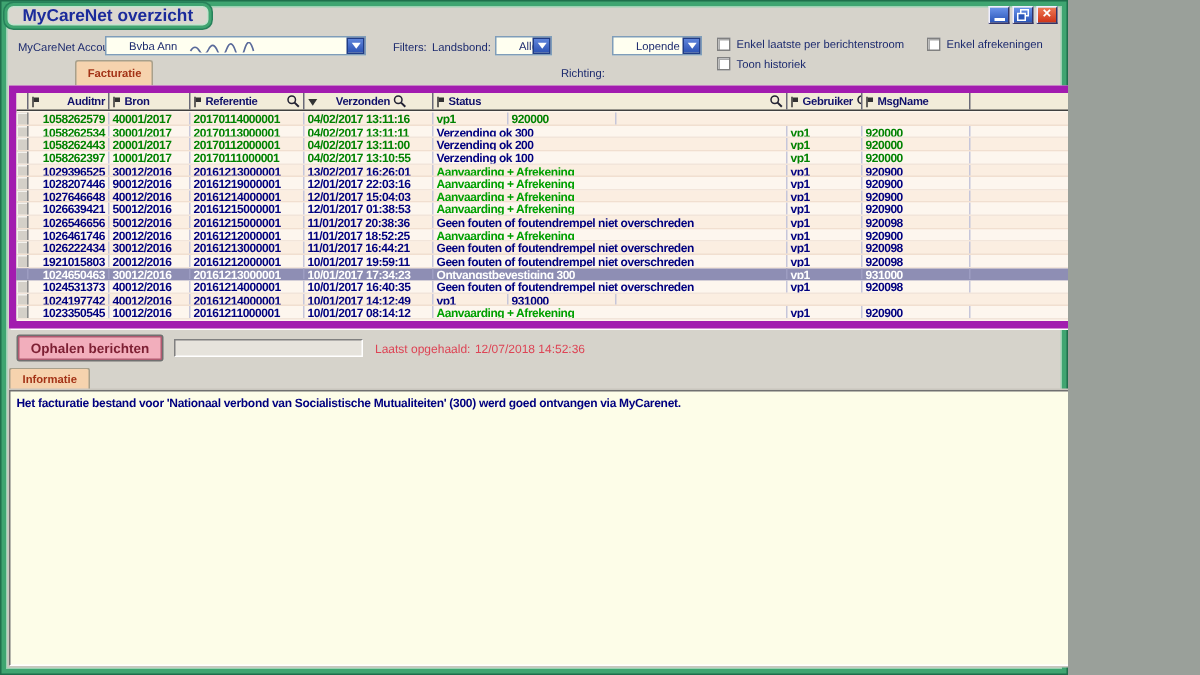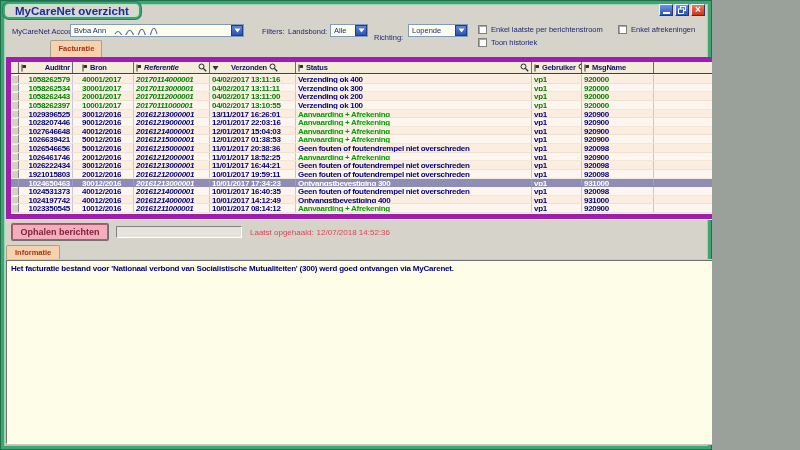--- a/index.html
+++ b/index.html
@@ -14,21 +14,21 @@
   .win-buttons{position:absolute;right:7px;top:4px;display:flex;gap:2px;}
   .winbtn{width:14px;height:12px;border:1px solid;border-color:#eef #336 #336 #eef;
     display:flex;align-items:center;justify-content:center;cursor:default;}
   .winbtn.blue{background:linear-gradient(#6a93ea,#2a55b8);}
   .winbtn.red{background:linear-gradient(#ef7a55,#cf3318);}
   .glyph-min{width:7px;height:2px;background:#fff;margin-top:6px;}
   .glyph-close{color:#fff;font-size:10px;font-weight:bold;line-height:10px;}
   
   .lbl{position:absolute;font-size:7.5px;color:#1c2a6e;white-space:nowrap;}
   .combo{position:absolute;height:13px;background:#fffff0;border:1px solid #7f9db9;
-    display:flex;align-items:center;font-size:7.5px;color:#1c2a6e;padding-left:3px;white-space:nowrap;}
+    display:flex;align-items:center;font-size:7.5px;color:#1c2a6e;padding-left:15px;white-space:nowrap;}
   .combo .cbtext{flex:1 1 auto;overflow:hidden;position:relative;}
   .combo-btn{width:12px;height:11px;background:linear-gradient(#5f84da,#2d53b4);
     border:1px solid #203c86;display:flex;align-items:center;justify-content:center;flex:0 0 auto;margin-right:0;}
   .combo-btn svg{display:block}
   .scribble{position:absolute;left:40px;top:2px;}
   .cb{position:absolute;display:flex;align-items:center;gap:4px;font-size:7.5px;color:#1c2a6e;white-space:nowrap;}
   .cbbox{width:9px;height:9px;background:#fff;border:1px solid #808080;
     box-shadow:inset 1px 1px 0 #aaa;flex:0 0 auto;}
   
   .tabstrip{position:absolute;left:8px;top:40px;display:flex;gap:12px;align-items:flex-end;flex-direction:column;}
@@ -50,22 +50,22 @@
   .corner-btn{position:absolute;right:1px;top:0;width:13px;height:11px;background:#d4d0c8;
     border:1px solid;border-color:#fff #555 #555 #fff;display:flex;align-items:center;justify-content:center;}
   .grid-body{position:absolute;left:0;top:13px;right:15px;bottom:1px;display:flex;flex-direction:column;}
   .trow{flex:1 1 0;min-height:0;display:flex;border-bottom:1px solid rgba(210,180,160,0.25);}
   .trow.odd{background:#fbeee1;}
   .trow.even{background:#fdf6ee;}
   .cell{font-size:8px;font-weight:bold;letter-spacing:-0.3px;line-height:9px;padding:0 2px;
     border-right:1px solid #c6c6da;white-space:nowrap;overflow:hidden;}
   .cell.sel{width:8px;flex:0 0 auto;background:#d4d0c8;border-right:1px solid #8a8a8a;box-shadow:inset 1px 1px 0 #f4f2ee;}
   .c-auditnr{width:54px;flex:0 0 auto;text-align:right;}
-  .c-bron{width:54px;flex:0 0 auto;display:flex;justify-content:space-between;padding-right:13px;margin-left:7px;}
-  .c-referentie{width:76px;flex:0 0 auto;font-style:italic;}
+  .c-bron{width:54px;flex:0 0 auto;display:flex;justify-content:space-between;padding-right:13px;}
+  .c-referentie{width:76px;flex:0 0 auto;}
   .c-verzonden{width:86px;flex:0 0 auto;text-align:right;padding-right:17px;}
   .c-status{width:236px;flex:0 0 auto;}
   .c-gebruiker{width:50px;flex:0 0 auto;}
   .c-msgname{width:72px;flex:0 0 auto;}
   .cell.fill{flex:1 1 auto;border-right:none;}
   .tone-green .cell{color:#008200;}
   .tone-navy .cell{color:#00007f;}
   .stone-green .c-status{color:#00a000;}
   .stone-navy .c-status{color:#00007f;}
   .trow.selected{background:#8e8eb4;border-bottom-color:#8e8eb4;}
@@ -132,21 +132,21 @@
   <span class="lbl" style="left:262px;top:27px">Filters:</span>
   <span class="lbl" style="left:288px;top:27px">Landsbond:</span>
   <div class="combo" style="left:330px;top:24px;width:38px">
     <span class="cbtext">Alle</span>
     <div class="combo-btn">
         <svg width="7" height="5">
           <path d="M0.5 0.5h6L3.5 4.5z" fill="#fff"></path>
         </svg>
       </div>
   </div>
-  <span class="lbl" style="left:374px;top:33px">Richting:</span>
+  <span class="lbl" style="left:374px;top:44px">Richting:</span>
   <div class="combo" style="left:408px;top:24px;width:60px">
     <span class="cbtext">Lopende</span>
     <div class="combo-btn">
         <svg width="7" height="5">
           <path d="M0.5 0.5h6L3.5 4.5z" fill="#fff"></path>
         </svg>
       </div>
   </div>
   <label class="cb" style="left:478px;top:25px">
     <span class="cbbox"></span>
@@ -282,21 +282,20 @@
     <div class="grid-body">
         <div class="trow odd tone-green stone-navy">
           <div class="cell sel"></div>
           <div class="cell c-auditnr">1058262579</div>
           <div class="cell c-bron">
             <span>400</span>
             <span>01/2017</span>
           </div>
           <div class="cell c-referentie">20170114000001</div>
           <div class="cell c-verzonden">04/02/2017 13:11:16</div>
-          <div class="cell c-status">Verzending ok 400</div>
           <div class="cell c-gebruiker">vp1</div>
           <div class="cell c-msgname">920000</div>
           <div class="cell fill"></div>
         </div>
         <div class="trow even tone-green stone-navy">
           <div class="cell sel"></div>
           <div class="cell c-auditnr">1058262534</div>
           <div class="cell c-bron">
             <span>300</span>
             <span>01/2017</span>
@@ -337,21 +336,21 @@
           <div class="cell fill"></div>
         </div>
         <div class="trow odd tone-navy stone-green">
           <div class="cell sel"></div>
           <div class="cell c-auditnr">1029396525</div>
           <div class="cell c-bron">
             <span>300</span>
             <span>12/2016</span>
           </div>
           <div class="cell c-referentie">20161213000001</div>
-          <div class="cell c-verzonden">13/11/2017 16:26:01</div>
+          <div class="cell c-verzonden">13/02/2017 16:26:01</div>
           <div class="cell c-status">Aanvaarding + Afrekening</div>
           <div class="cell c-gebruiker">vp1</div>
           <div class="cell c-msgname">920900</div>
           <div class="cell fill"></div>
         </div>
         <div class="trow even tone-navy stone-green">
           <div class="cell sel"></div>
           <div class="cell c-auditnr">1028207446</div>
           <div class="cell c-bron">
             <span>900</span>
@@ -478,21 +477,20 @@
         </div>
         <div class="trow odd tone-navy stone-navy">
           <div class="cell sel"></div>
           <div class="cell c-auditnr">1024197742</div>
           <div class="cell c-bron">
             <span>400</span>
             <span>12/2016</span>
           </div>
           <div class="cell c-referentie">20161214000001</div>
           <div class="cell c-verzonden">10/01/2017 14:12:49</div>
-          <div class="cell c-status">Ontvangstbevestiging 400</div>
           <div class="cell c-gebruiker">vp1</div>
           <div class="cell c-msgname">931000</div>
           <div class="cell fill"></div>
         </div>
         <div class="trow even tone-navy stone-green">
           <div class="cell sel"></div>
           <div class="cell c-auditnr">1023350545</div>
           <div class="cell c-bron">
             <span>100</span>
             <span>12/2016</span>

